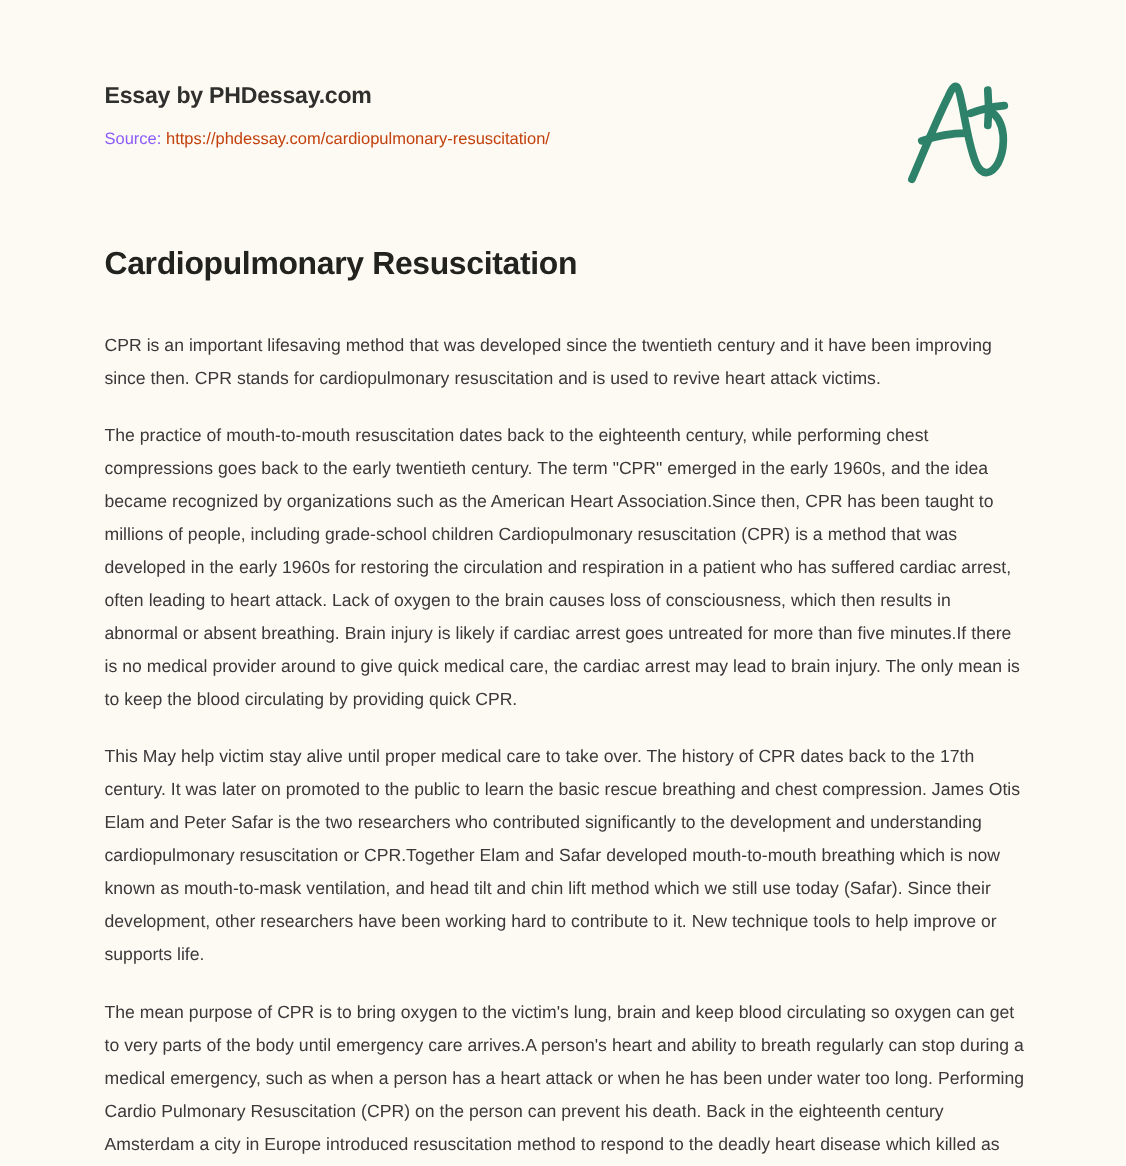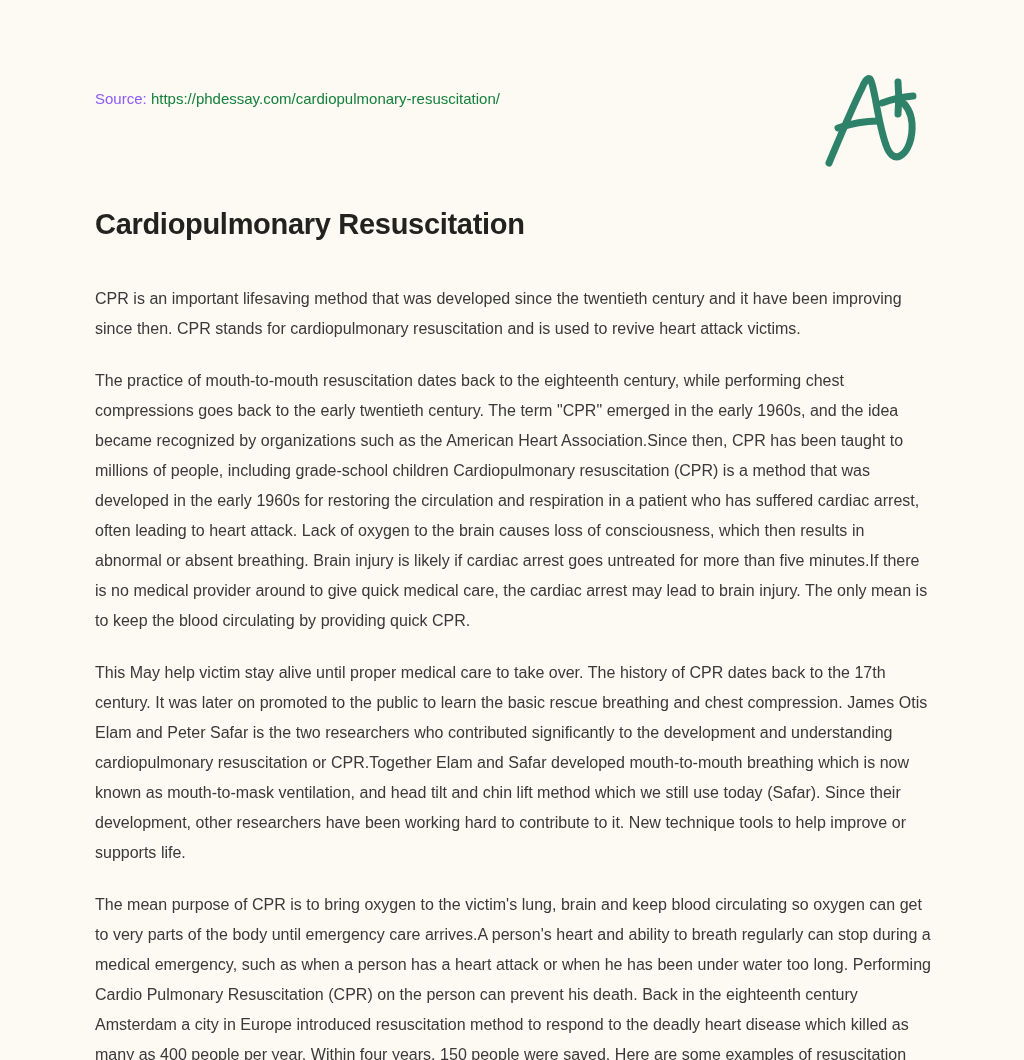--- a/index.html
+++ b/index.html
@@ -39,21 +39,21 @@
   .source-line {
     margin: 14px 0 0 0;
     font-size: 15px;
     line-height: 22px;
     color: #8a8a86;
   }
   .source-label {
     color: #8b5cf6;
   }
   .source-url {
-    color: #15803d;
+    color: #c2410c;
     text-decoration: none;
   }
 
   
   .logo {
     position: absolute;
     left: 820px;
     top: 66px;
     width: 110px;
     height: 105px;
@@ -61,55 +61,56 @@
   .logo svg {
     display: block;
     width: 110px;
     height: 105px;
   }
 
   
   .doc-title {
     position: absolute;
     left: 95px;
-    top: 204px;
+    top: 220px;
     width: 835px;
     margin: 0;
     font-size: 29px;
     font-weight: bold;
     color: #22221f;
     letter-spacing: -0.3px;
     line-height: 40px;
   }
 
   
   .body-copy {
     position: absolute;
     left: 95px;
     top: 284px;
     width: 838px;
   }
   .body-copy p {
-    margin: 0 0 22px 0;
+    margin: 16px 0 22px 0;
     font-size: 16px;
     line-height: 30px;
     color: #39393a;
     text-align: left;
     word-spacing: 0.1px;
   }
   .body-copy p:last-child {
     margin-bottom: 0;
   }
 </style>
 </head>
 <body>
 
 <div class="page">
 
   <div class="header">
+    <p class="brand-line">Essay by PHDessay.com</p>
     <p class="source-line">
       <span class="source-label">Source:</span>
       <span class="source-url">https://phdessay.com/cardiopulmonary-resuscitation/</span>
     </p>
   </div>
 
   <div class="logo">
     <svg viewBox="0 0 110 105" xmlns="http://www.w3.org/2000/svg" aria-hidden="true">
       <g fill="none" stroke="#2d8269" stroke-linecap="round" stroke-linejoin="round">
         <path d="M9 97 C18 76, 31 44, 42 22 C44 17, 47 11, 50 13 C52 15, 53 22, 55 31 C58 48, 62 68, 66 79 C69 88, 74 93, 80 90 C88 86, 93 72, 92 57 C91 46, 86 38, 80 35" stroke-width="7"></path>

